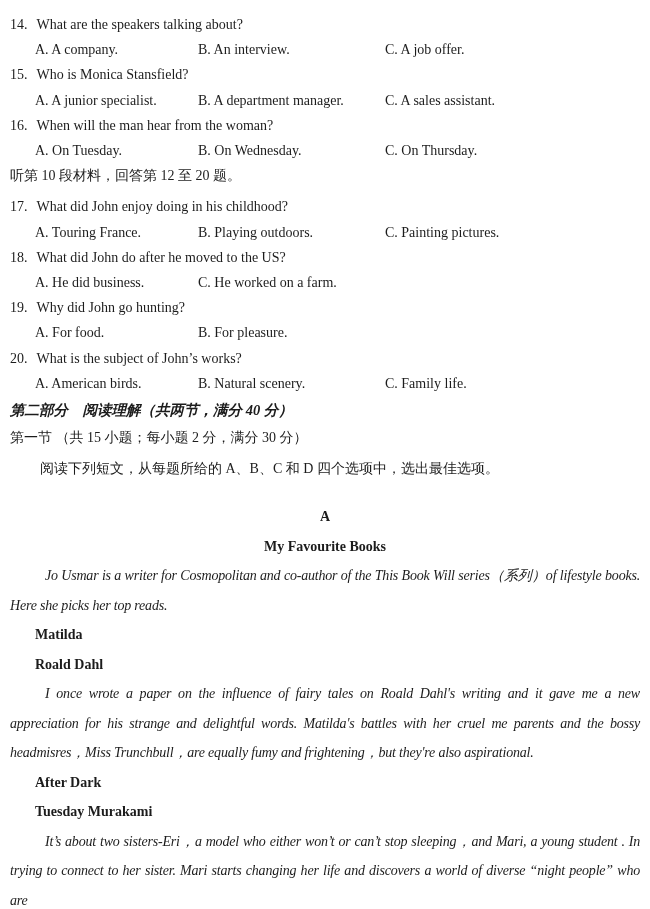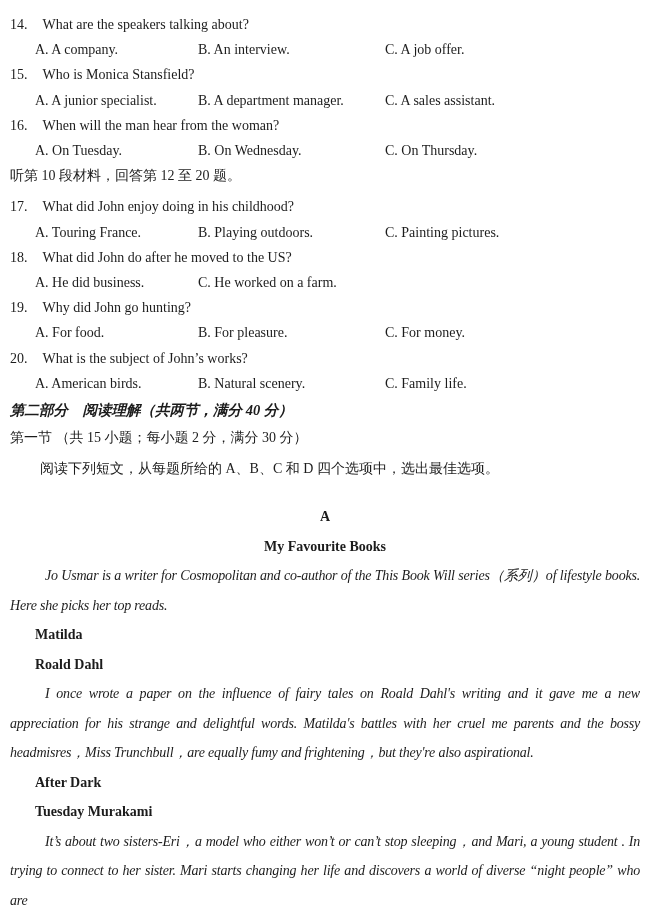--- a/index.html
+++ b/index.html
@@ -12,21 +12,21 @@
   .page {
     box-sizing: border-box;
     width: 650px; height: 909px;
     padding: 12px 10px 0 10px;
     overflow: hidden;
     position: relative;
     background: #ffffff;
   }
   
   .q-line { font-size: 14px; line-height: 25.2px; white-space: nowrap; }
-  .q-num { margin-right: 15px; }
+  .q-num { margin-right: 9px; }
   .opts {
     display: grid;
     grid-template-columns: 163px 187px auto;
     margin-left: 25px;
     font-size: 14px;
     line-height: 25.2px;
     white-space: nowrap;
   }
   .directive { font-size: 14px; line-height: 25.2px; }
   .group-2 { margin-top: 6px; }
@@ -106,21 +106,20 @@
       <span>A. He did business.</span>
       <span>C. He worked on a farm.</span>
     </div>
 
     <div class="q-line">
       <span class="q-num">19.</span><span>Why did John go hunting?</span>
     </div>
     <div class="opts">
       <span>A. For food.</span>
       <span>B. For pleasure.</span>
-      <span>C. For money.</span>
     </div>
 
     <div class="q-line">
       <span class="q-num">20.</span><span>What is the subject of John’s works?</span>
     </div>
     <div class="opts">
       <span>A. American birds.</span>
       <span>B. Natural scenery.</span>
       <span>C. Family life.</span>
     </div>

